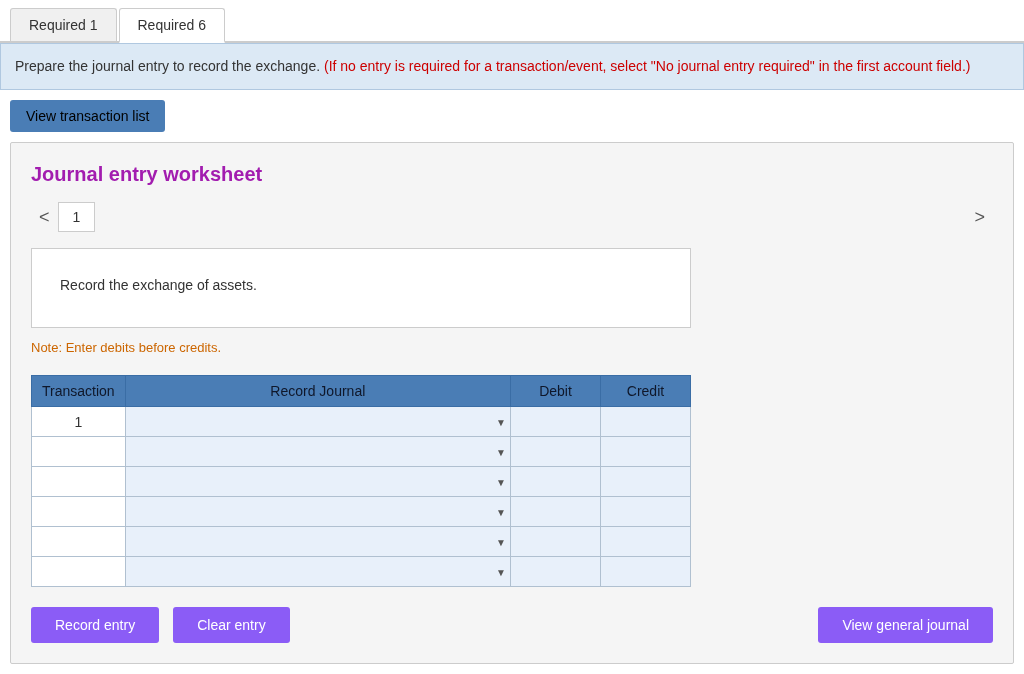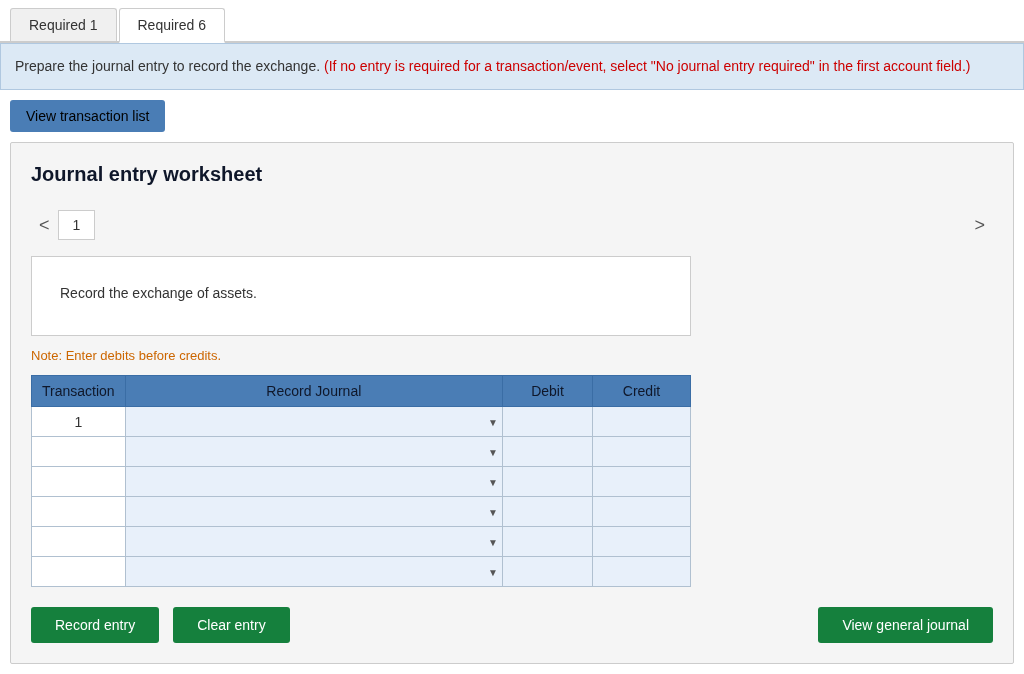--- a/index.html
+++ b/index.html
@@ -65,22 +65,22 @@
       margin: 0 10px 20px 10px;
       border: 1px solid #ccc;
       background: #f5f5f5;
       padding: 20px;
       border-radius: 2px;
     }
 
     .worksheet-title {
       font-size: 20px;
       font-weight: bold;
-      margin-bottom: 24px;
-      color: #0f172a;
+      margin-bottom: 16px;
+      color: #a21caf;
     }
 
     
     .page-nav {
       display: flex;
       align-items: center;
       margin-bottom: 16px;
     }
     .nav-arrow {
       font-size: 18px;
@@ -110,21 +110,21 @@
       min-height: 80px;
       font-size: 14px;
       color: #333;
       max-width: 660px;
     }
 
     
     .note {
       color: #cc6600;
       font-size: 13px;
-      margin-bottom: 12px;
+      margin-bottom: 20px;
     }
 
     
     .journal-table {
       width: 100%;
       max-width: 660px;
       border-collapse: collapse;
       font-size: 14px;
     }
     .journal-table th {
@@ -187,36 +187,36 @@
     }
 
     
     .bottom-buttons {
       display: flex;
       gap: 14px;
       margin-top: 20px;
       align-items: center;
     }
     .btn-primary {
-      background: #15803d;
+      background: #8b5cf6;
       color: #fff;
       border: none;
       padding: 10px 24px;
       border-radius: 3px;
       cursor: pointer;
       font-size: 14px;
     }
     .btn-spacer {
       flex: 1;
     }
 
     .col-transaction { width: 90px; }
     .col-gj { width: auto; }
     .col-debit { width: 90px; }
-    .col-credit { width: 98px; }
+    .col-credit { width: 90px; }
   </style>
 </head>
 <body>
 
 
 
 
 <div class="tabs">
   <div class="tab">Required 1</div>
   <div class="tab active">Required 6</div>

